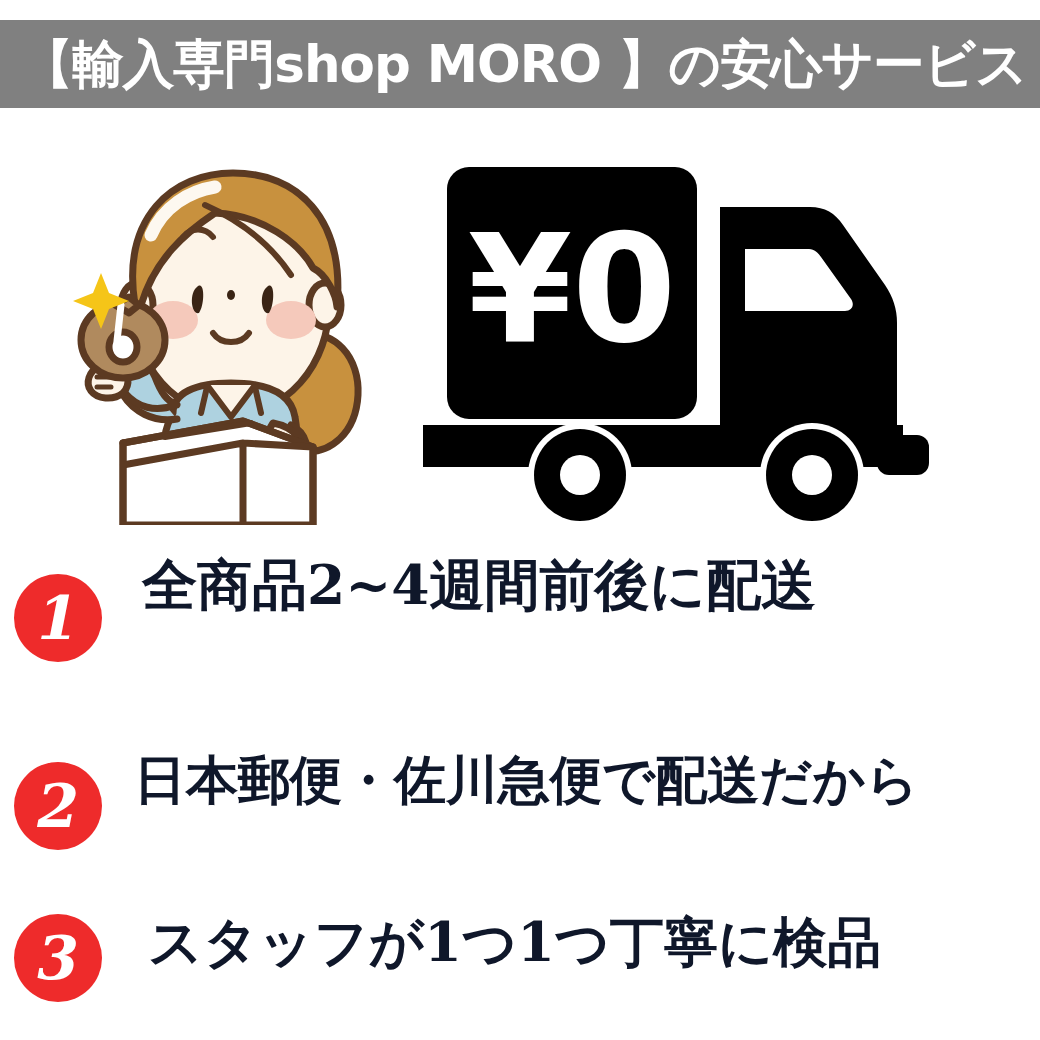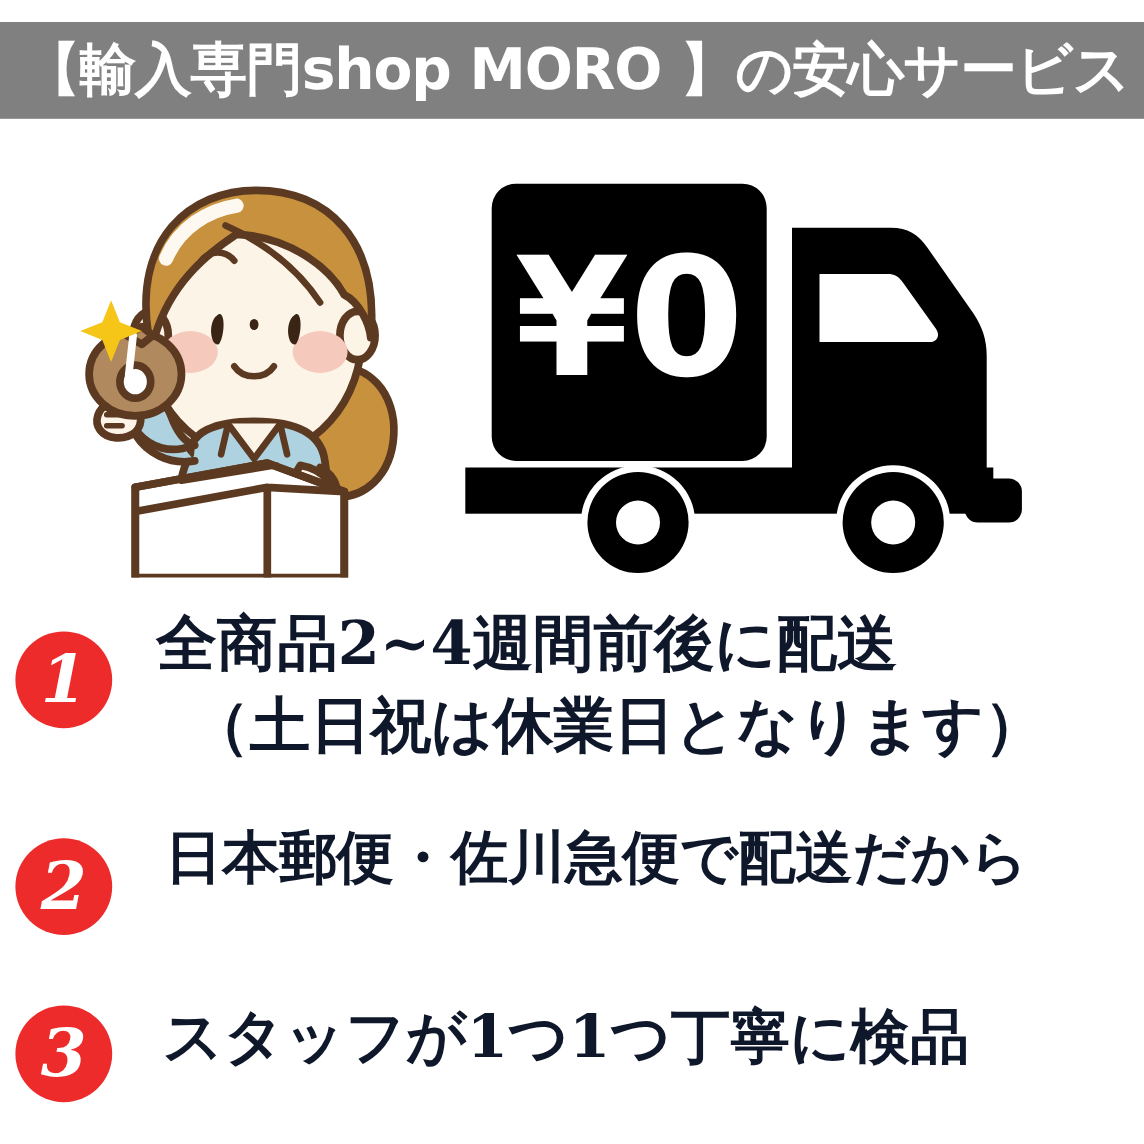--- a/index.html
+++ b/index.html
@@ -58,21 +58,21 @@
     font-weight:bold;
     letter-spacing:0px;
   }
   .line{white-space:nowrap;}
 
   #row1 .badge{left:14px;top:26px;}
   #row1 .row-text{left:142px;top:0px;font-size:55px;line-height:74px;}
   #row1 .line2{padding-left:30px;}
 
   #row2 .badge{left:14px;top:18px;}
-  #row2 .row-text{left:150px;top:0px;font-size:52px;line-height:72px;}
+  #row2 .row-text{left:134px;top:0px;font-size:52px;line-height:72px;}
 
   #row3 .badge{left:14px;top:8px;}
   #row3 .row-text{left:148px;top:0px;font-size:54px;line-height:72px;}
 </style>
 </head>
 <body>
 
 <div id="stage">
 
   <div class="header-band" style="background: rgb(128, 128, 128);">
@@ -170,21 +170,20 @@
       <text id="truck-cargo-text" x="157" y="196" fill="#ffffff" text-anchor="middle" font-family="DejaVu Sans, Liberation Sans, sans-serif" font-size="150" font-weight="bold">¥0</text>
     </svg>
   </div>
 
   <div class="list">
 
     <div class="row" id="row1" style="top:0px;height:182px;">
       <div class="badge" style="background: rgb(238, 43, 43);">1</div>
       <div class="row-text">
         <div class="line line1">全商品2~4週間前後に配送</div>
-        <div class="line line2">（土日祝は休業日となります）</div>
       </div>
     </div>
 
     <div class="row" id="row2" style="top:196px;height:160px;">
       <div class="badge" style="background: rgb(238, 43, 43);">2</div>
       <div class="row-text">
         <div class="line line1">日本郵便・佐川急便で配送だから</div>
       </div>
     </div>
 

